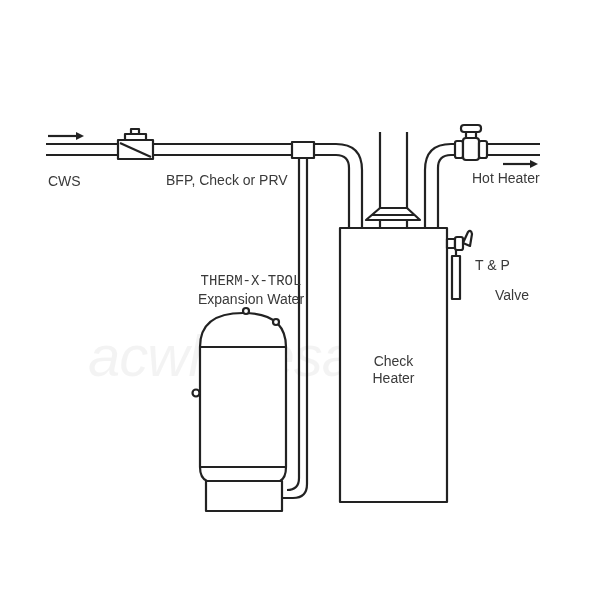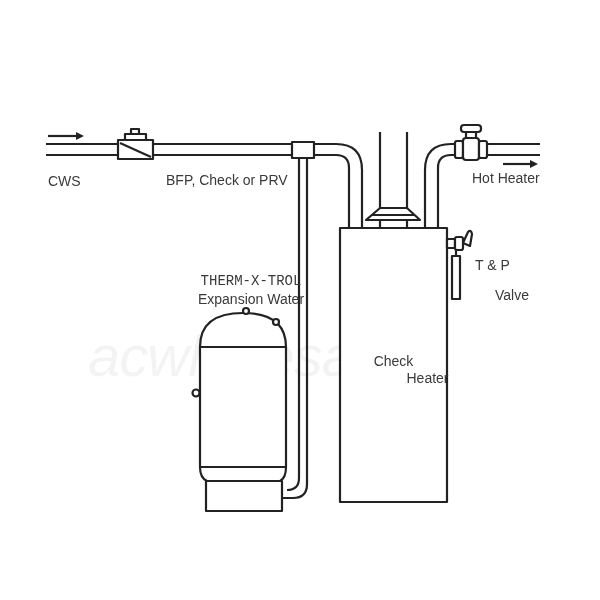--- a/index.html
+++ b/index.html
@@ -109,13 +109,13 @@
 </svg>
 
 <div class="lbl" style="left:48px; top:173px;">CWS</div>
 <div class="lbl" style="left:166px; top:124px;margin-top:48px;">BFP, Check or PRV</div>
 <div class="lbl" style="left:472px; top:170px;">Hot Heater</div>
 <div class="lbl" style="left:475px; top:257px;">T &amp; P</div>
 <div class="lbl" style="left:475px; top:287px;margin-left:20px;">Valve</div>
 <div class="lbl center" style="left:176px; top:273px; width:150px;font-family:Liberation Mono, monospace;">THERM-X-TROL</div>
 <div class="lbl center" style="left:176px; top:291px; width:150px;">Expansion Water</div>
 <div class="lbl center" style="left:340px; top:353px; width:107px;">Check</div>
-<div class="lbl center" style="left:340px; top:370px; width:107px;padding-left:34px;">Heater</div>
+<div class="lbl center" style="left:340px; top:370px; width:107px;">Heater</div>
 
 </body></html>

